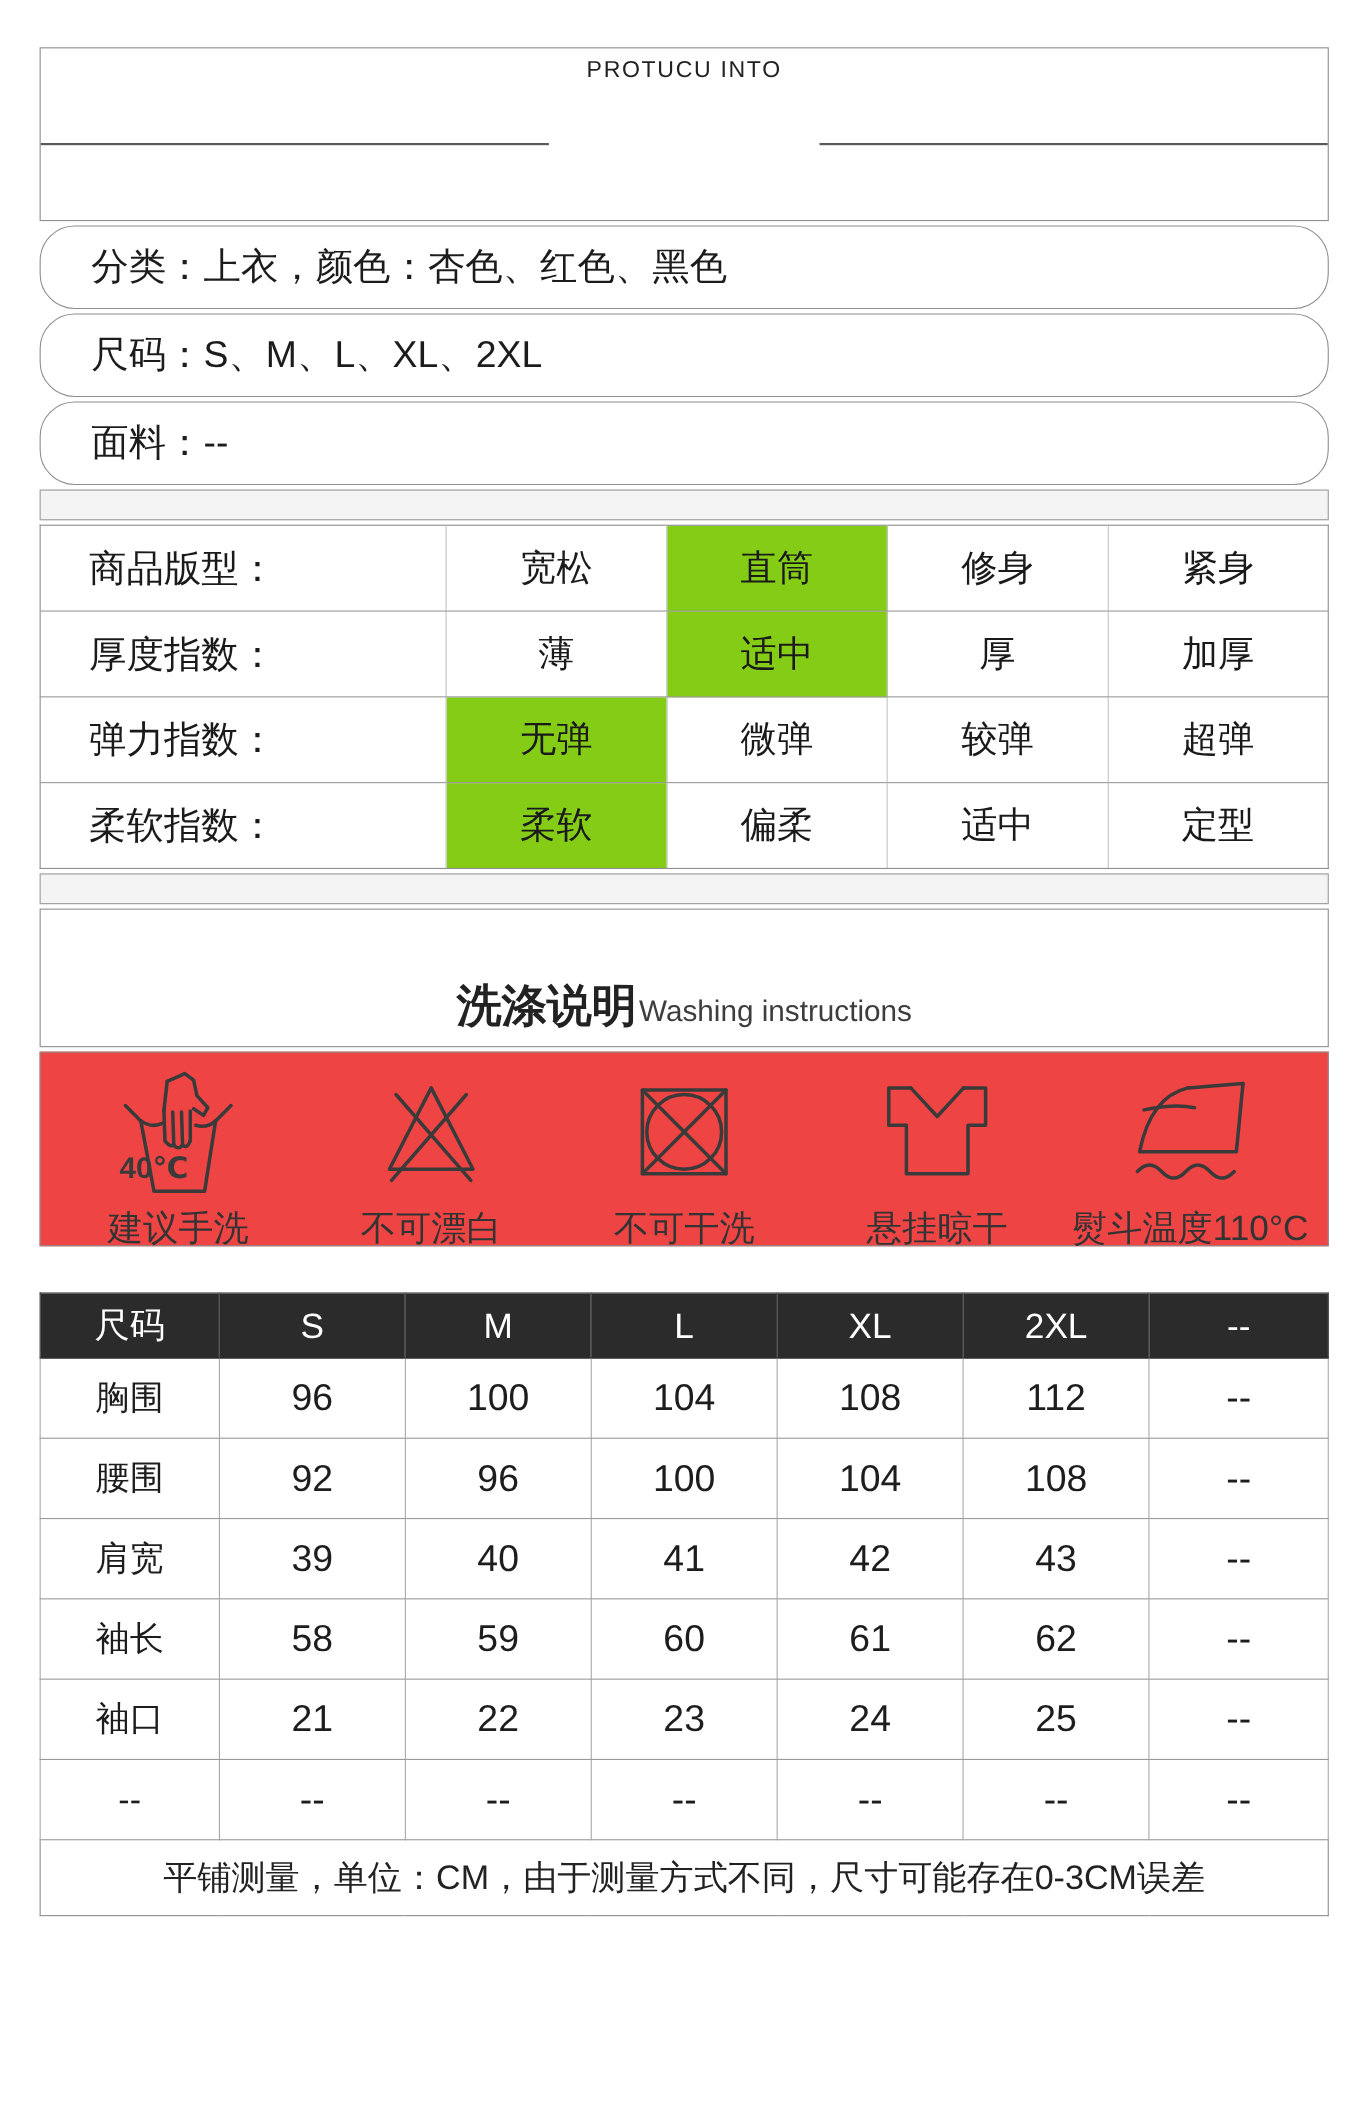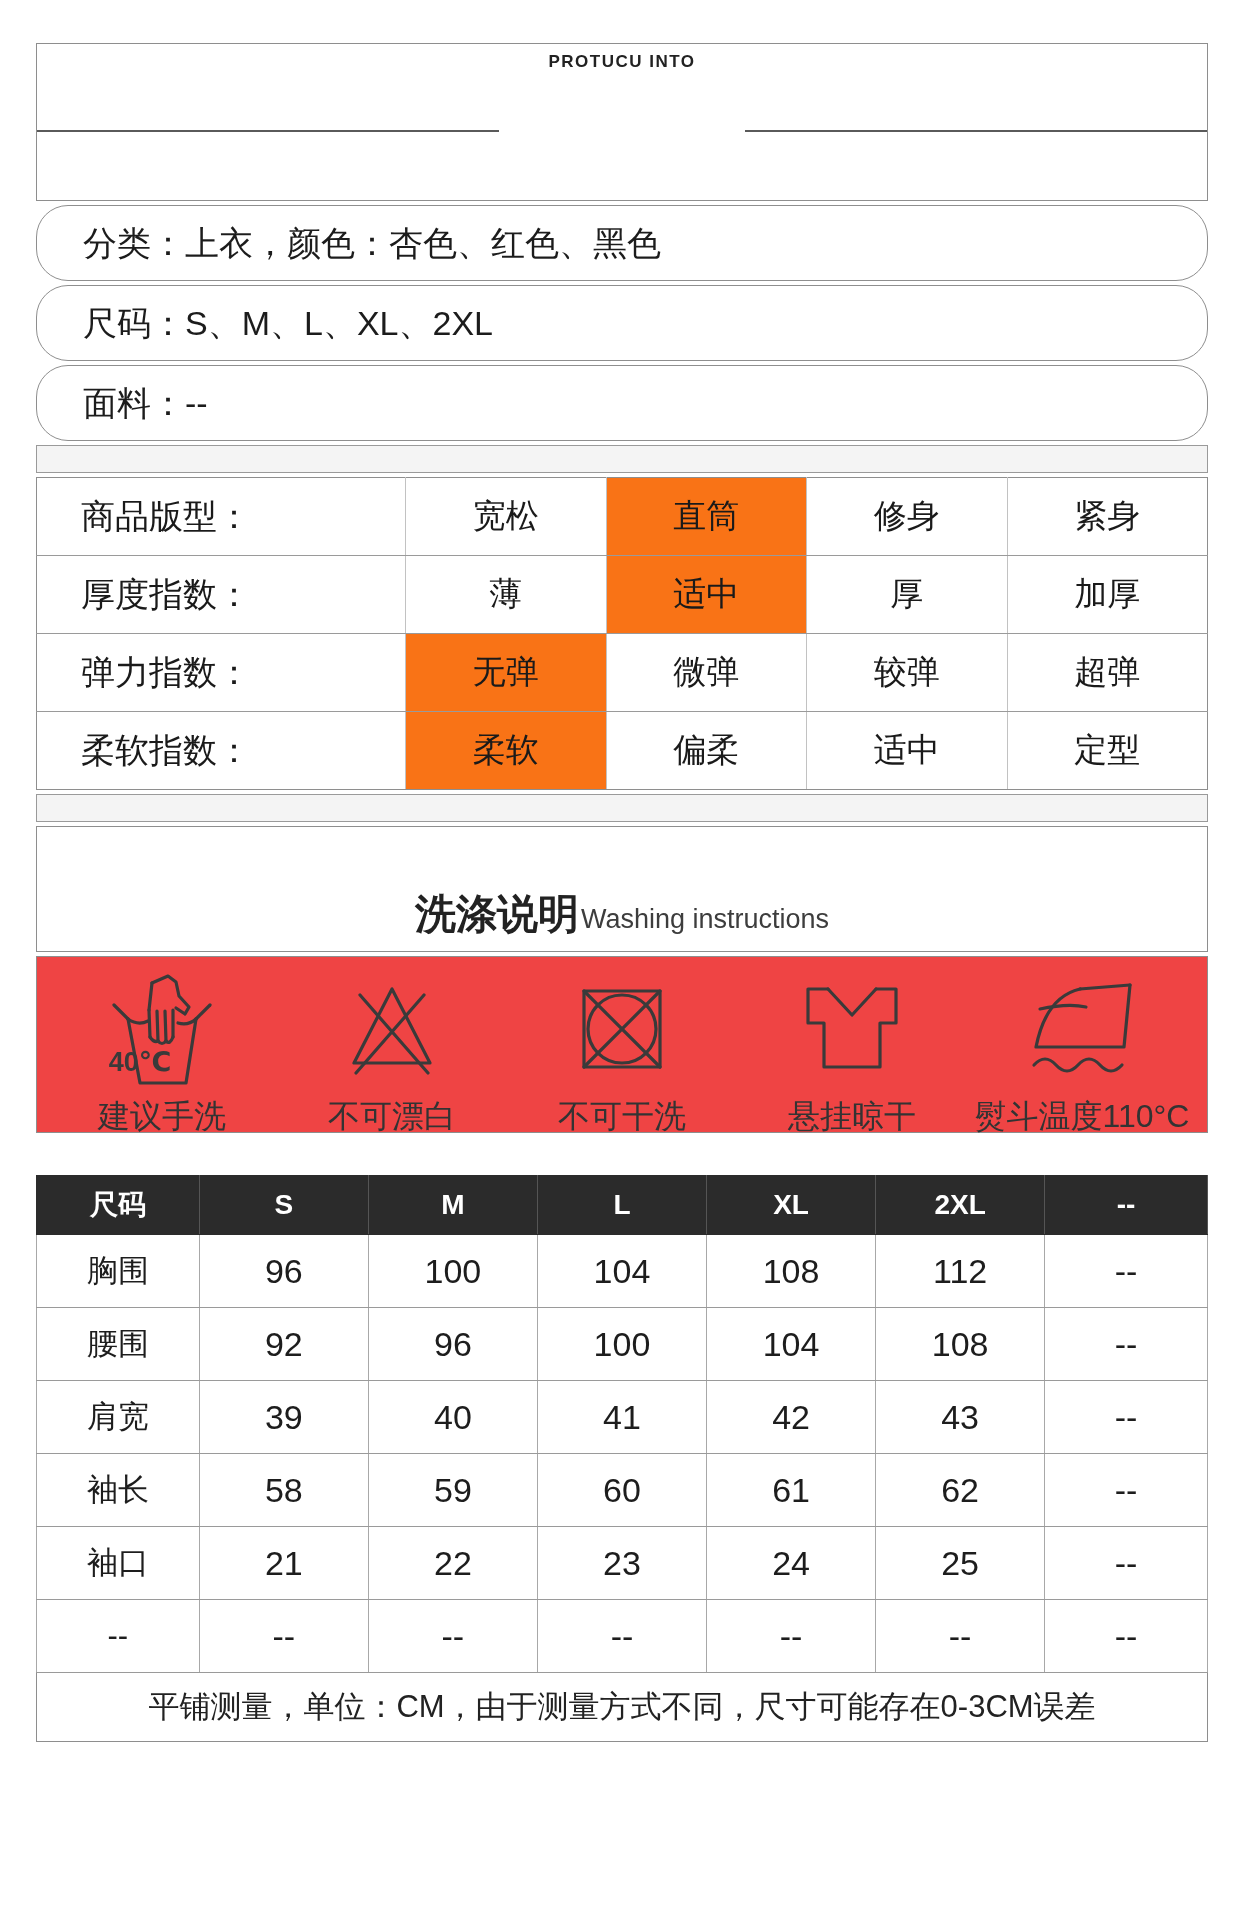--- a/index.html
+++ b/index.html
@@ -15,40 +15,40 @@
   
   .header-box{height:158px;position:relative;text-align:center;}
   .main-title{
     display:inline-block;margin-top:22px;font-size:56px;font-weight:bold;
     letter-spacing:2px;color:#111;position:relative;z-index:2;background:#fff;
     padding:0 12px;
   }
   .title-line{position:absolute;top:86px;height:2px;background:#5a5a5a;z-index:1;}
   .title-line.left{left:0;width:462px;}
   .title-line.right{right:0;width:462px;}
-  .sub-title{margin-top:8px;font-size:17px;font-weight:bold;letter-spacing:1.5px;color:#222;}
+  .sub-title{margin-top:8px;font-size:21px;font-weight:normal;letter-spacing:1.5px;color:#222;}
 
   
   .info-row{margin-top:4px;height:76px;line-height:74px;padding-left:46px;
     font-size:34px;color:#1c1c1c;border-radius:32px;}
 
   
   .band{margin-top:4px;height:28px;background:#f4f4f4;border:1px solid #9a9a9a;box-sizing:border-box;}
 
   
   .attr-grid{margin-top:4px;width:100%;border-collapse:collapse;table-layout:fixed;padding-left:44px;}
   .attr-grid td{
     height:78px;border:1px solid #c2c2c2;border-top:1px solid #9a9a9a;border-bottom:1px solid #9a9a9a;
     text-align:center;font-size:33px;color:#1a1a1a;box-sizing:border-box;
   }
   .attr-grid td.lbl{text-align:left;padding-left:44px;font-size:34px;border-left:1px solid #8e8e8e;}
   .attr-grid td:last-child{border-right:1px solid #8e8e8e;}
   .attr-grid tr:first-child td{border-top:1px solid #8e8e8e;}
   .attr-grid tr:last-child td{border-bottom:1px solid #8e8e8e;}
-  .attr-grid td.hl{background:#f97316;}
+  .attr-grid td.hl{background:#84cc16;}
   .col-label{width:369px;}
 
   
   .wash-title-box{margin-top:4px;height:126px;display:flex;align-items:baseline;
     justify-content:center;}
   .wash-title-box{padding-top:38px;}
   .wash-title-cn{font-size:41px;font-weight:600;color:#222;margin-top:22px;}
   .wash-title-en{font-size:27px;color:#3d3d3d;margin-left:2px;}
 
   
@@ -56,21 +56,21 @@
     align-items:center;padding:14px 10px 0 10px;}
   .wash-item{flex:1;display:flex;flex-direction:column;align-items:center;justify-content:flex-start;}
   .wash-item .ic{height:128px;display:flex;align-items:center;justify-content:center;}
   .wash-item .lab{font-size:32px;color:#333;margin-top:2px;white-space:nowrap;}
   .ic svg{stroke:#3a3a3a;fill:none;stroke-width:3.2;stroke-linecap:round;stroke-linejoin:round;}
   .ic text{fill:#3a3a3a;stroke:none;font-weight:600;}
 
   
   .size-table{margin-top:42px;width:100%;border-collapse:collapse;table-layout:fixed;}
   .size-table th{
-    background:#2b2b2b;color:#fff;height:56px;font-size:28px;font-weight:700;
+    background:#2b2b2b;color:#fff;height:56px;font-size:32px;font-weight:400;
     border:1px solid #2b2b2b;border-right:1px solid #555;
   }
   .size-table td{
     height:70px;text-align:center;font-size:34px;color:#1d1d1d;
     border:1px solid #a8a8a8;border-top:1px solid #9a9a9a;border-bottom:1px solid #9a9a9a;
   }
   .size-table td.rowlab{font-size:31px;}
   .size-table .foot td{height:66px;font-size:31px;color:#222;border:1px solid #8e8e8e;}
   .size-table,.size-table tr{border:1px solid #8e8e8e;}
   .c-narrow{width:13.9%;}

